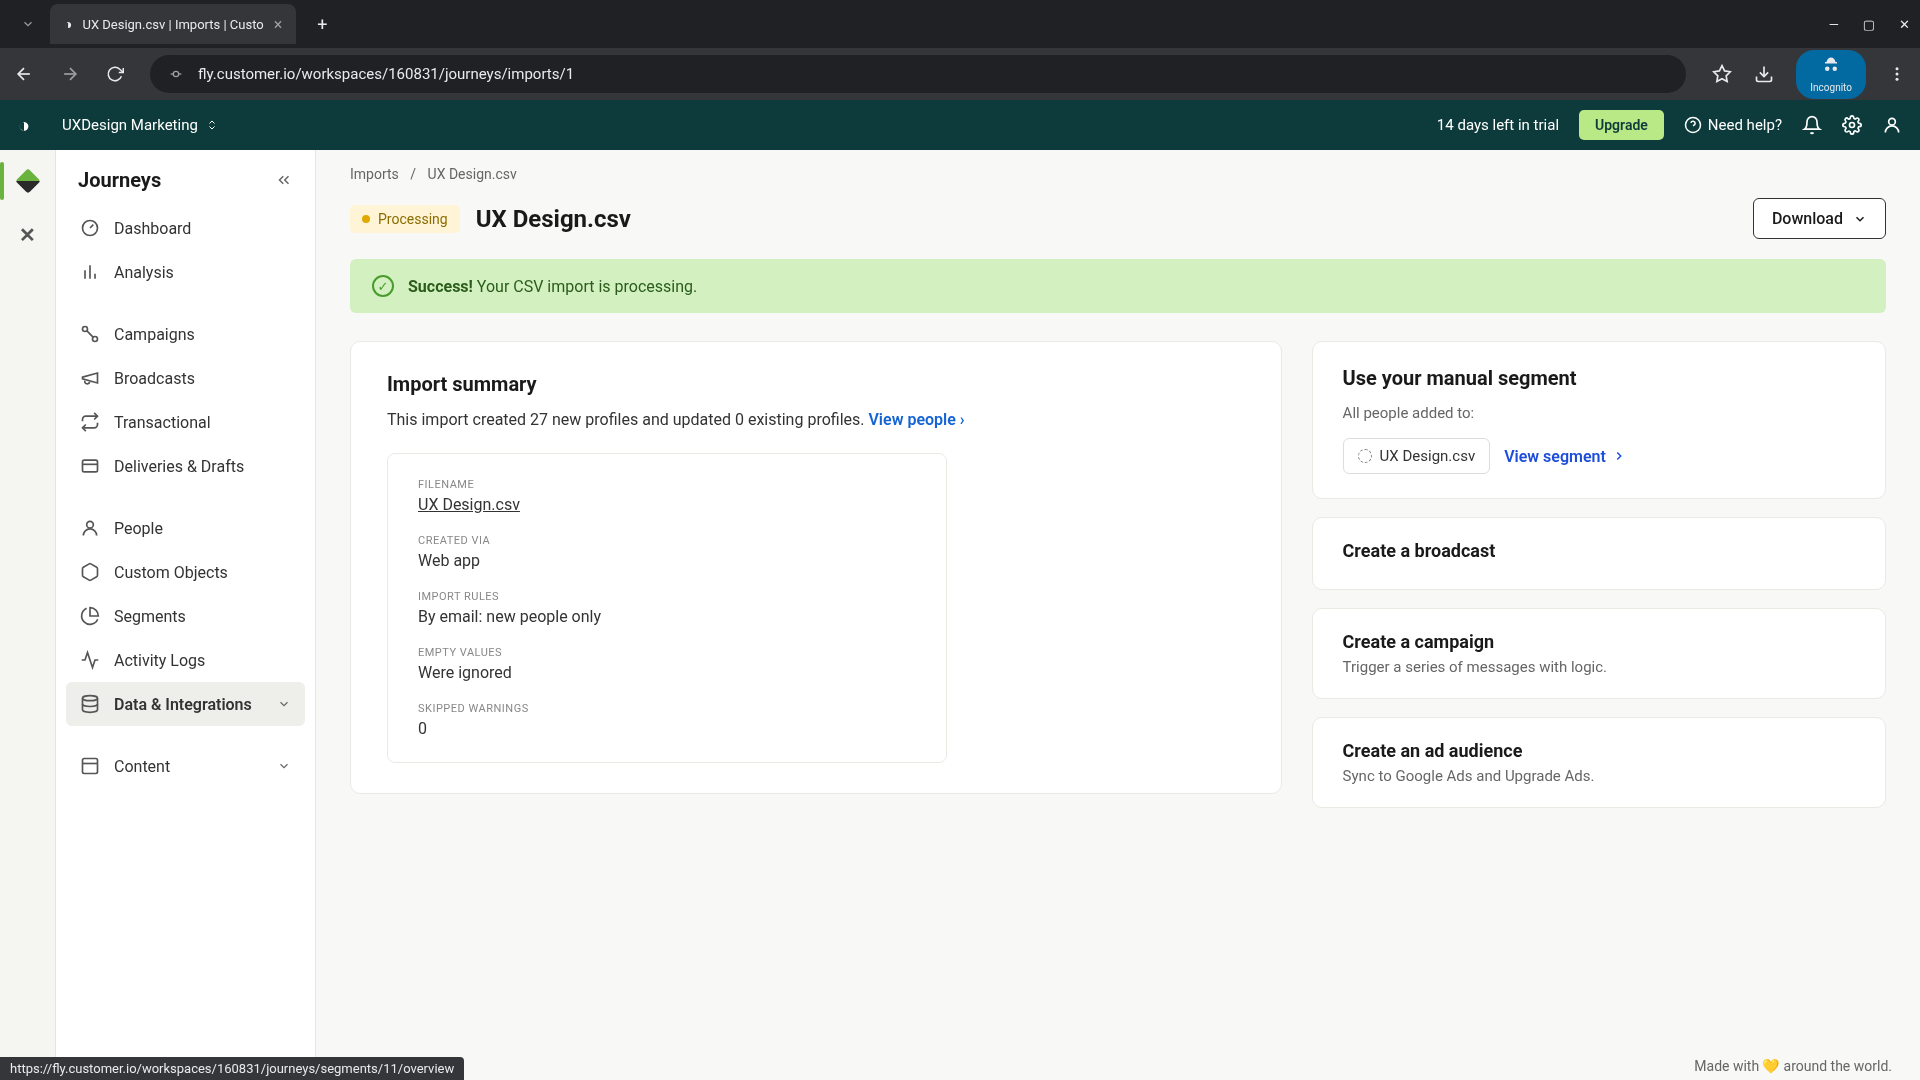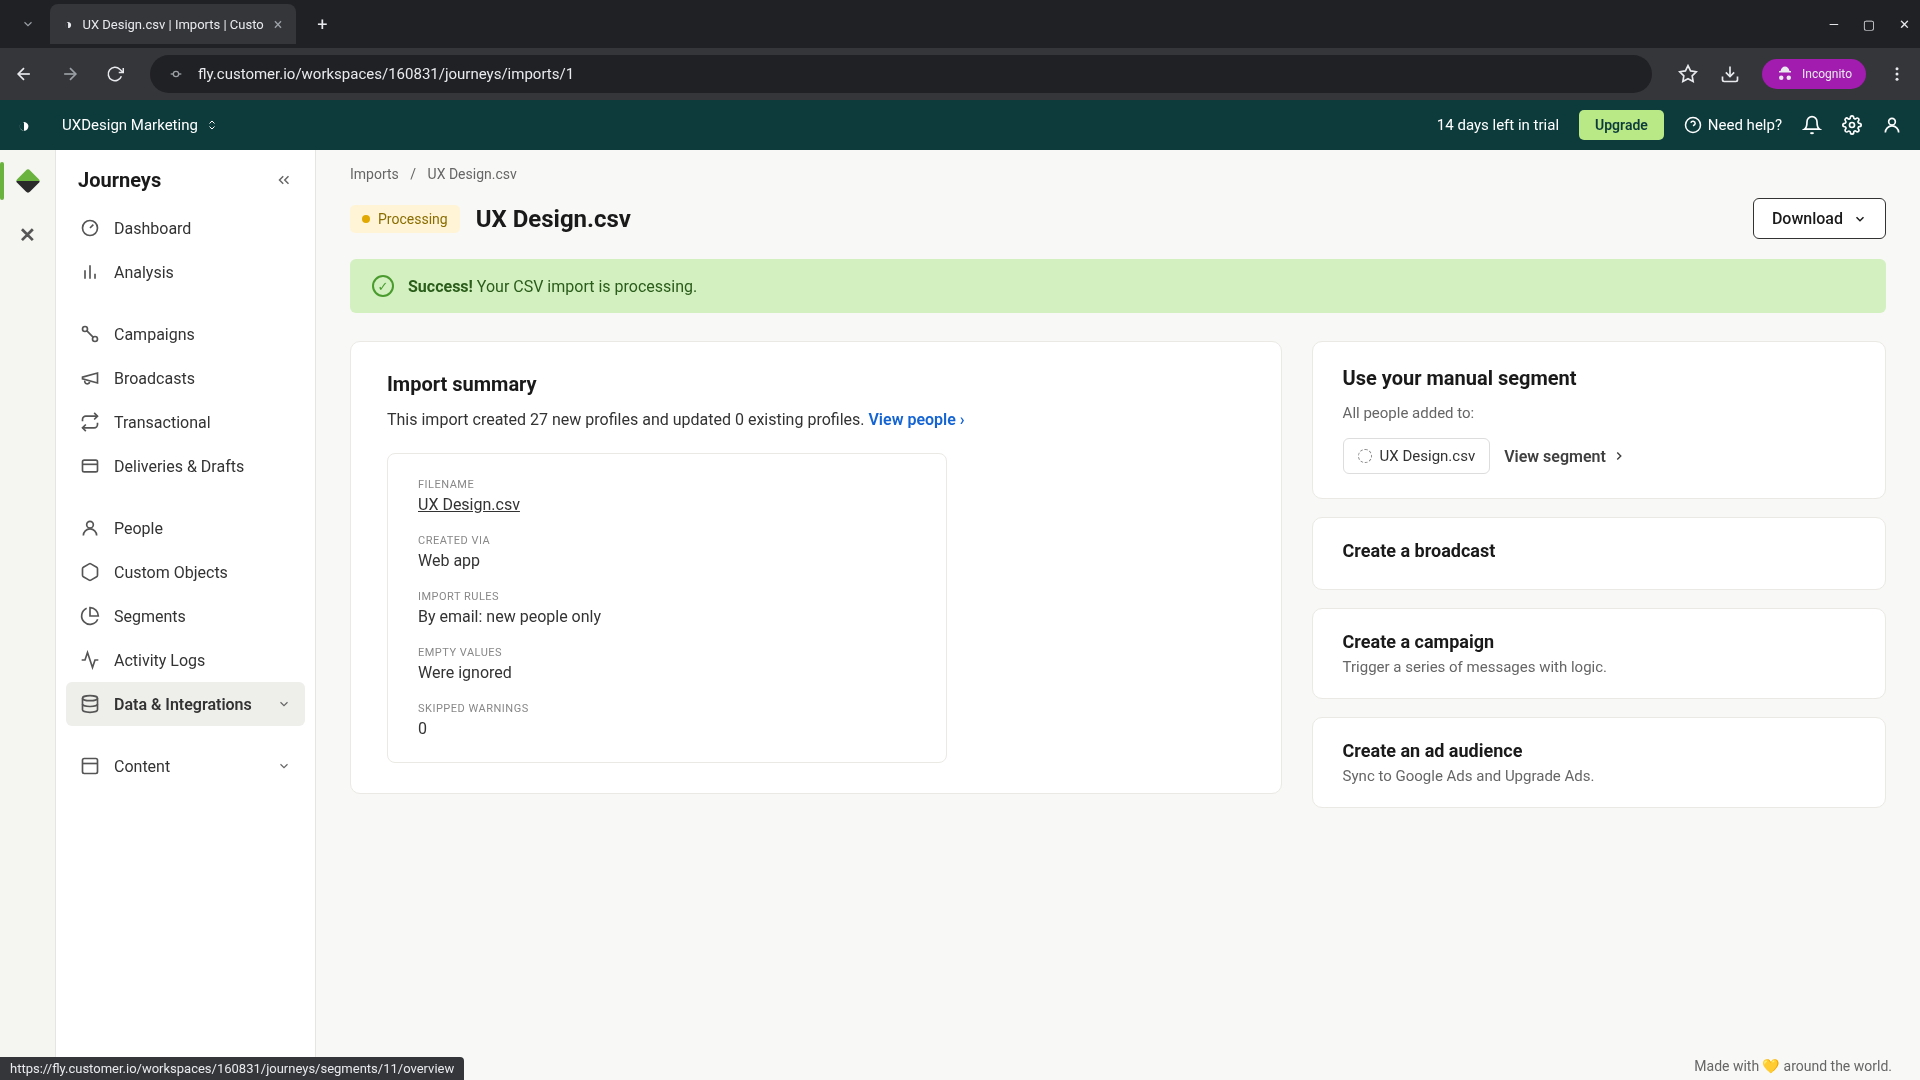--- a/index.html
+++ b/index.html
@@ -16,21 +16,21 @@
 .tab-add { width: 36px; height: 36px; display: flex; align-items: center; justify-content: center; color: #e8eaed; cursor: pointer; font-size: 18px; margin-left: 8px; }
 .tab-bar-right { margin-left: auto; display: flex; align-items: center; gap: 24px; color: #e8eaed; }
 .win-btn { cursor: pointer; font-size: 13px; }
 
 .addr-bar { display: flex; align-items: center; height: 52px; background: #35363a; padding: 0 14px; gap: 26px; }
 .addr-bar .nav-btn { color: #9aa0a6; cursor: pointer; font-size: 18px; }
 .addr-bar .nav-btn.active { color: #e8eaed; }
 .addr-input { flex: 1; background: #202124; border-radius: 22px; height: 38px; display: flex; align-items: center; padding: 0 18px; color: #e8eaed; font-size: 15px; }
 .lock-icon { margin-right: 14px; color: #9aa0a6; font-size: 14px; }
 .addr-right { display: flex; align-items: center; gap: 22px; color: #e8eaed; }
-.incognito-badge { display: flex; align-items: center; gap: 8px; background: #a21caf; border-radius: 18px; padding: 6px 14px; font-size: 12px; }
+.incognito-badge { display: flex; align-items: center; gap: 8px; background: #0369a1; border-radius: 18px; padding: 6px 14px; font-size: 10px; flex-direction: column; }
 
 
 .app { background: #fff; height: calc(1080px - 100px); display: flex; flex-direction: column; position: relative; }
 .app-header { background: #0d3b3b; height: 50px; display: flex; align-items: center; padding: 0 18px; color: #fff; }
 .app-logo { font-weight: 700; font-size: 20px; margin-right: 32px; color: #fff; }
 .workspace-switch { display: flex; align-items: center; gap: 8px; font-size: 15px; cursor: pointer; }
 .app-header-right { margin-left: auto; display: flex; align-items: center; gap: 20px; font-size: 15px; }
 .upgrade-btn { background: #b8e986; color: #0d3b3b; padding: 7px 16px; border-radius: 5px; font-weight: 600; cursor: pointer; font-size: 14px; }
 .help-link { display: flex; align-items: center; gap: 6px; cursor: pointer; }
 .icon-btn { cursor: pointer; font-size: 18px; }
@@ -85,21 +85,21 @@
 .meta-label { font-size: 11px; letter-spacing: 0.5px; color: #888; text-transform: uppercase; margin-bottom: 4px; }
 .meta-value { font-size: 16px; color: #333; }
 .meta-value.underline { text-decoration: underline; cursor: pointer; }
 
 .side-col { flex: 1; display: flex; flex-direction: column; gap: 18px; }
 .side-card { background: #fff; border: 1px solid #eae9e4; border-radius: 10px; padding: 24px 30px; }
 .side-subtitle { font-size: 15px; color: #666; }
 .segment-row { display: flex; align-items: center; gap: 14px; margin-top: 16px; }
 .segment-chip { display: inline-flex; align-items: center; gap: 8px; border: 1px solid #ddd; border-radius: 6px; padding: 8px 14px; font-size: 15px; color: #333; }
 .segment-chip .seg-icon { width: 14px; height: 14px; border: 1.5px dashed #888; border-radius: 50%; }
-.view-seg-link { color: #404040; font-weight: 600; cursor: pointer; display: flex; align-items: center; gap: 6px; }
+.view-seg-link { color: #1d4ed8; font-weight: 600; cursor: pointer; display: flex; align-items: center; gap: 6px; }
 
 .action-card { background: #fff; border: 1px solid #eae9e4; border-radius: 10px; padding: 22px 30px; cursor: pointer; }
 .action-title { font-size: 18px; font-weight: 700; color: #1a1a1a; margin-bottom: 6px; }
 .action-desc { font-size: 15px; color: #666; }
 
 
 .status-bar { position: absolute; bottom: 0; left: 0; background: #35363a; color: #e8eaed; font-size: 13px; padding: 4px 10px; border-top-right-radius: 4px; }
 
 
 .app-footer { position: absolute; bottom: 6px; right: 28px; font-size: 14px; color: #666; }

